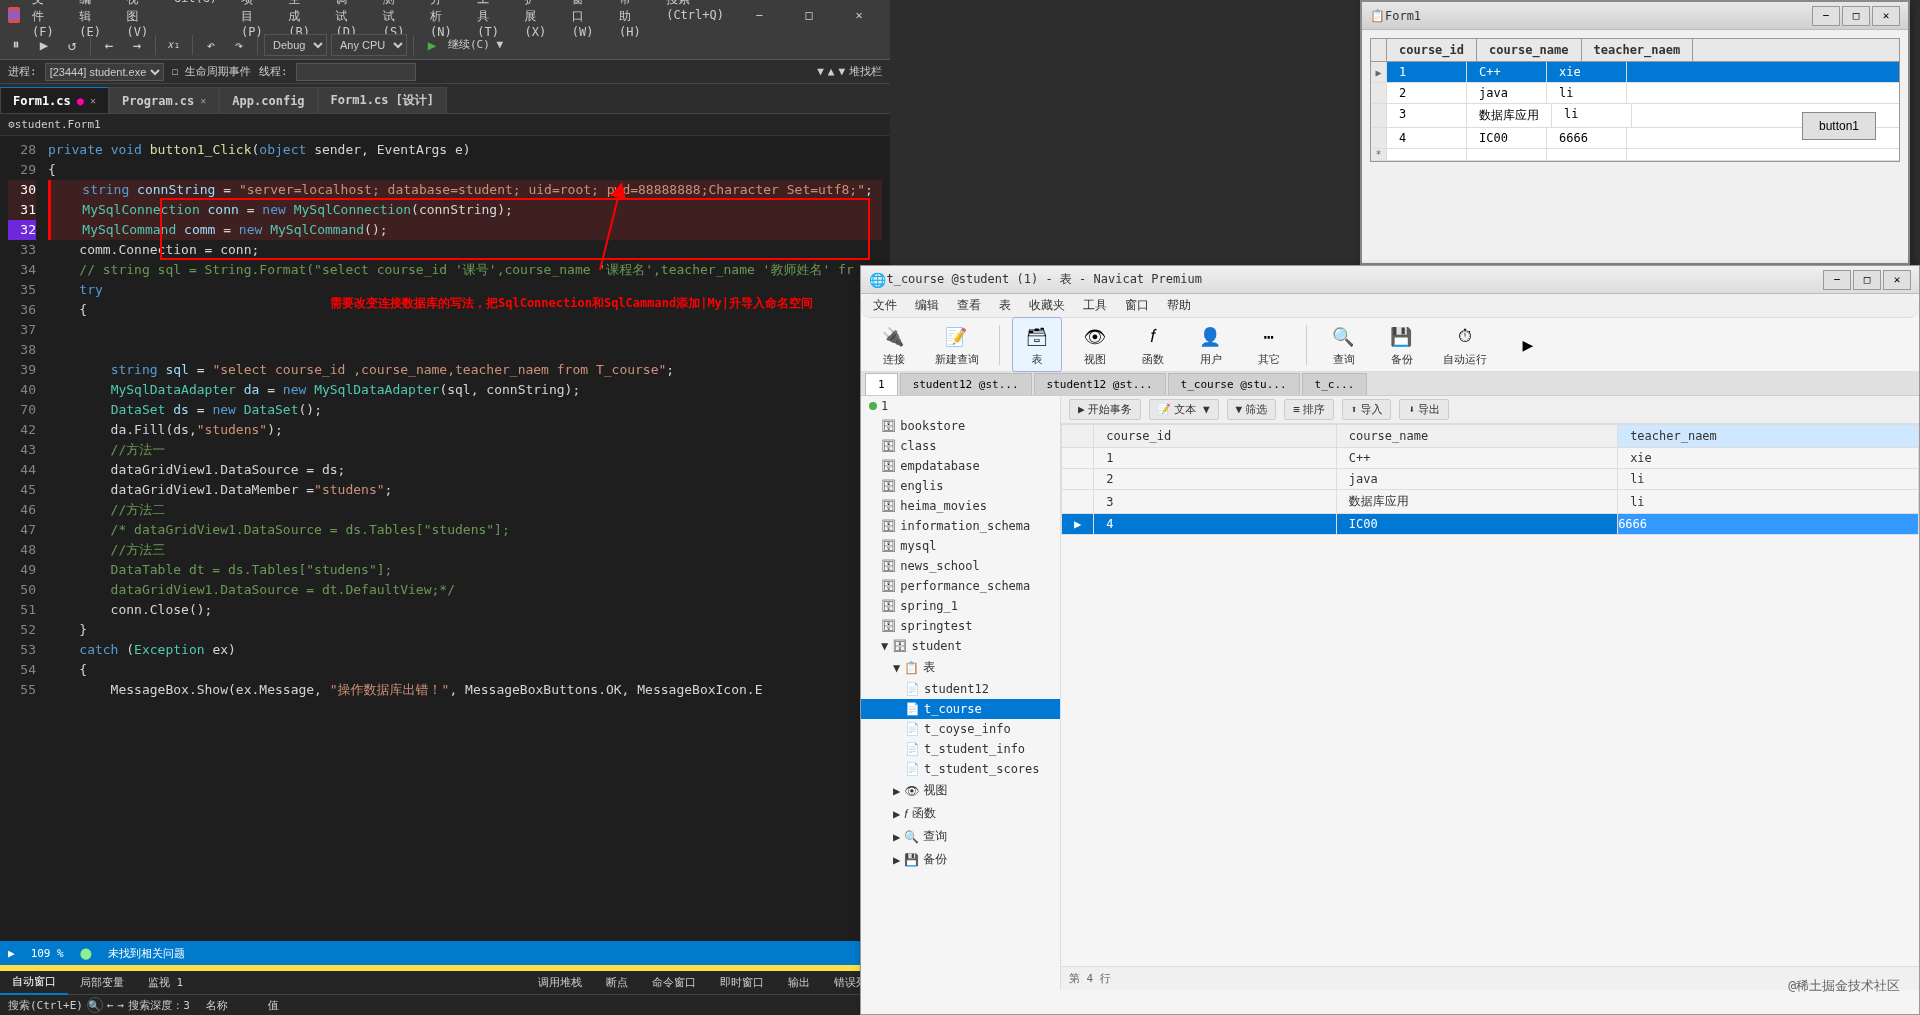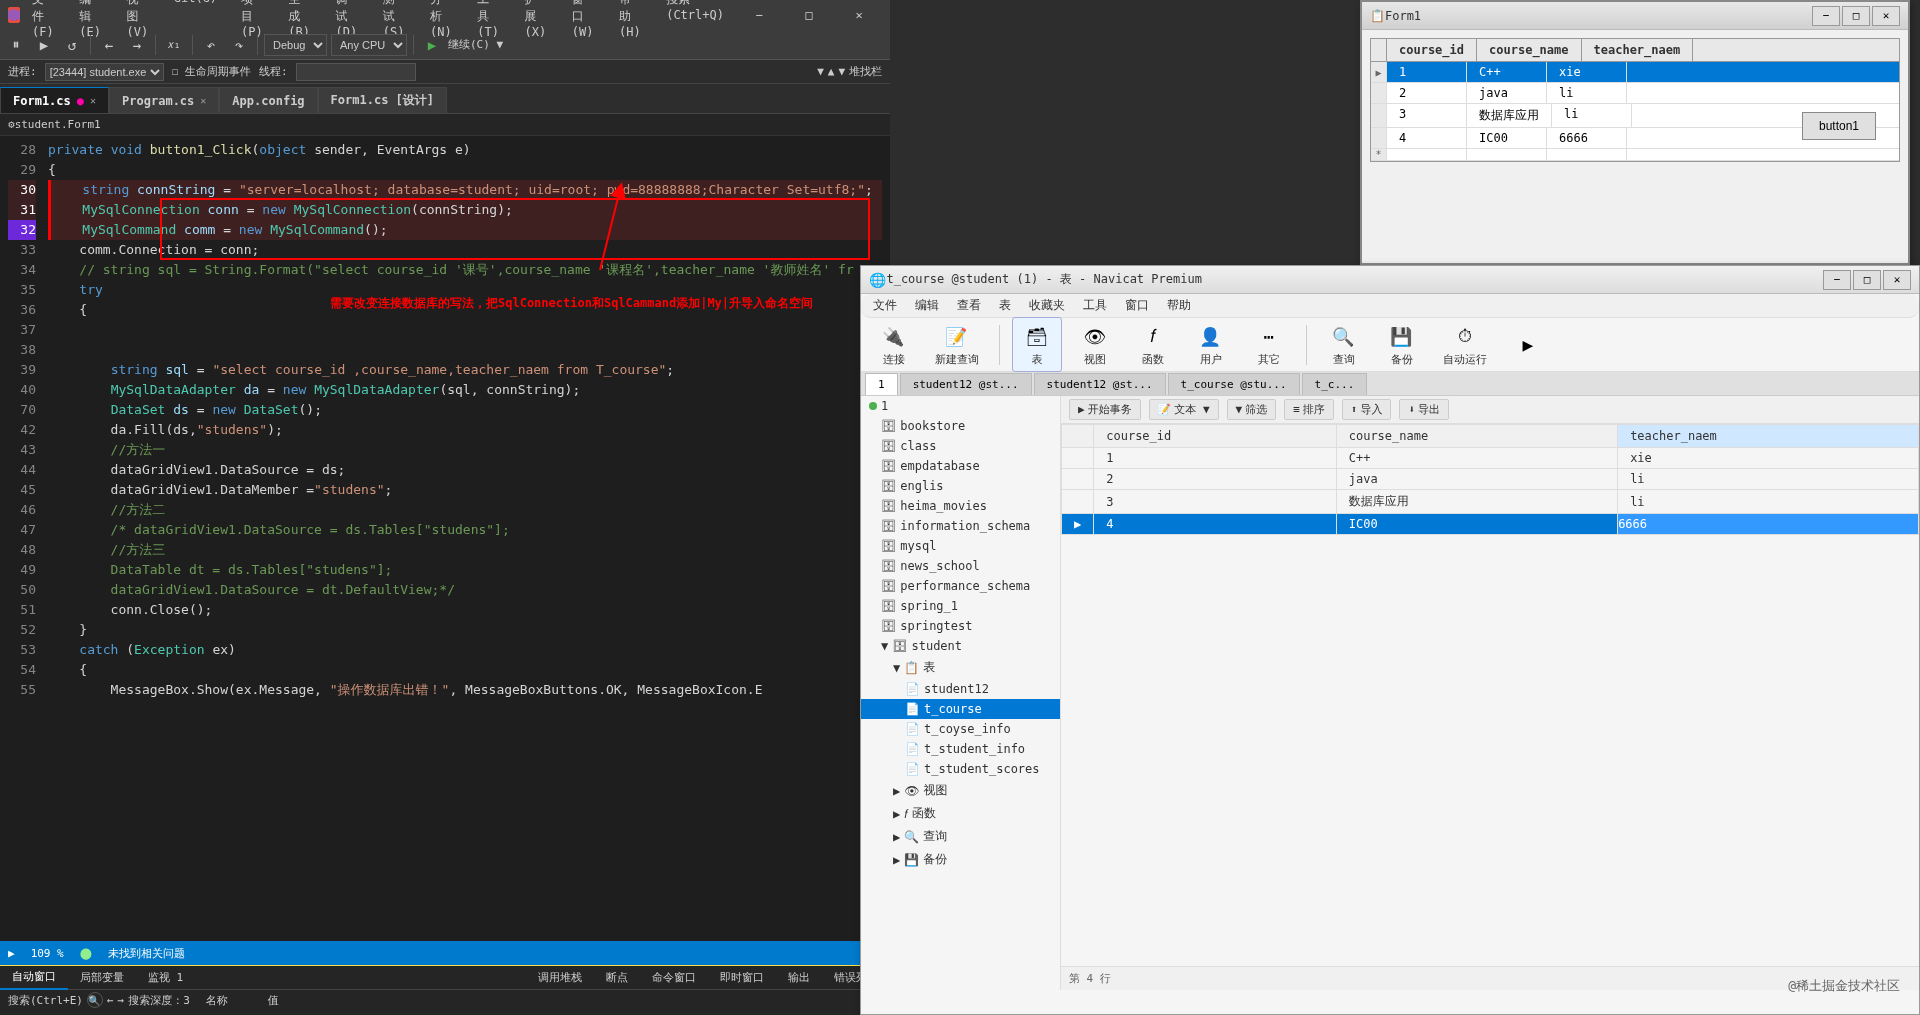--- a/index.html
+++ b/index.html
@@ -45,21 +45,21 @@
     .comment { color: #6a9955; }
     .type { color: #4ec9b0; }
     .var { color: #9cdcfe; }
     .code-line.highlighted { background: rgba(255, 100, 100, 0.1); }
 
     
     .status-bar { height: 24px; background: #007acc; display: flex; align-items: center; padding: 0 8px; gap: 16px; font-size: 11px; color: #fff; position: absolute; bottom: 50px; left: 0; width: 890px; }
     .status-item { display: flex; align-items: center; gap: 4px; }
 
     
-    .bottom-panel { position: absolute; bottom: 0; left: 0; width: 890px; height: 50px; background: #252526; border-top: 1px solid #fde047; }
+    .bottom-panel { position: absolute; bottom: 0; left: 0; width: 890px; height: 50px; background: #252526; border-top: 6px solid #fde047; }
     .bottom-tabs { height: 24px; display: flex; align-items: center; border-bottom: 1px solid #444; }
     .bottom-tab { padding: 0 12px; font-size: 11px; color: #ccc; height: 24px; display: flex; align-items: center; cursor: pointer; }
     .bottom-tab.active { color: #fff; border-bottom: 2px solid #007acc; }
     .bottom-content { padding: 2px 8px; font-size: 11px; color: #ccc; display: flex; align-items: center; gap: 16px; }
     .search-box { display: flex; align-items: center; gap: 4px; }
     .name-value { display: flex; gap: 40px; }
 
     
     .form1-window { position: absolute; top: 0; right: 0; width: 560px; height: 270px; background: #f0f0f0; border: 2px solid #888; box-shadow: 2px 2px 8px rgba(0,0,0,0.3); }
     .form1-titlebar { height: 28px; background: linear-gradient(to bottom, #e8e8e8, #d0d0d0); display: flex; align-items: center; padding: 0 8px; border-bottom: 1px solid #bbb; }

